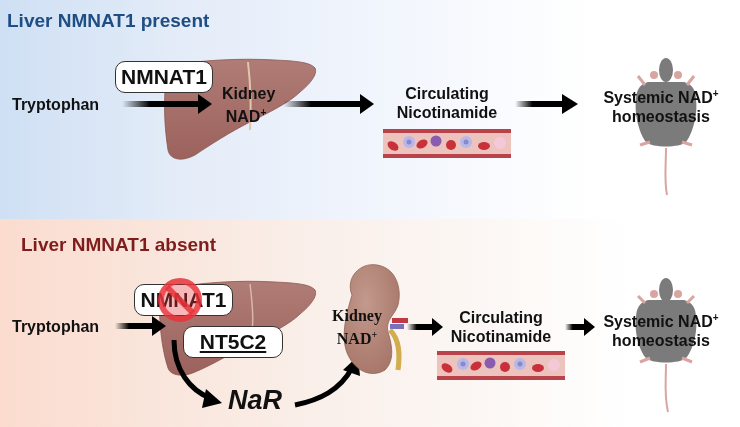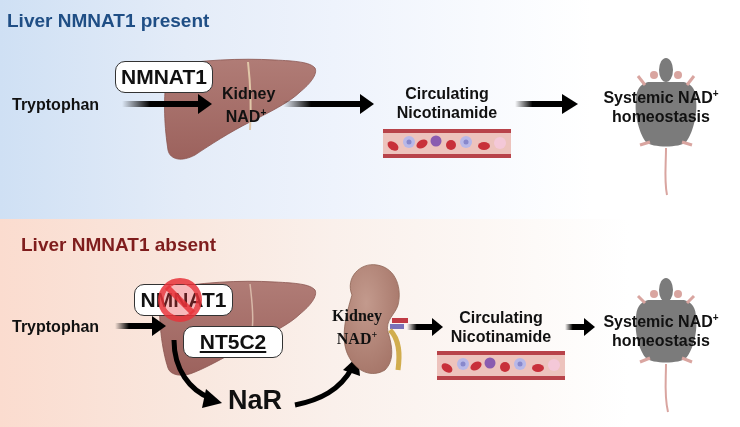--- a/index.html
+++ b/index.html
@@ -155,21 +155,21 @@
 </div>
 
 <div class="lbl" style="left:12px; top:317px;">Tryptophan</div>
 <div class="pill" style="left:134px; top:284px; width:97px; height:30px;">NMNAT1</div>
 <svg style="position:absolute; left:157px; top:277px;" width="46" height="46" viewBox="0 0 46 46">
   <circle cx="23" cy="23" r="19" fill="none" stroke="#e8333a" stroke-opacity="0.85" stroke-width="6"></circle>
   <line x1="10" y1="10" x2="36" y2="36" stroke="#e8333a" stroke-opacity="0.85" stroke-width="6"></line>
   <circle cx="23" cy="23" r="16" fill="#e8333a" fill-opacity="0.35"></circle>
 </svg>
 <div class="pill" style="left:183px; top:326px; width:98px; height:30px;text-decoration:underline;">NT5C2</div>
-<div class="lbl" style="left:228px; top:385px; font-size:27px; line-height:30px;">NaR</div>
+<div class="lbl" style="left:228px; top:385px; font-size:27px; line-height:30px;font-style:italic;">NaR</div>
 <div class="lbl" style="left:328px; top:306px; width:58px;font-family:Liberation Serif, serif;">
   <span>Kidney</span><br>
   <span>NAD</span><sup>+</sup>
 </div>
 <div class="lbl" style="left:437px; top:308px; width:128px;">
   <span>Circulating</span><br>
   <span>Nicotinamide</span>
 </div>
 <div class="lbl" style="left:596px; top:308px; width:130px;">
   <span>Systemic NAD</span><sup>+</sup><br>

